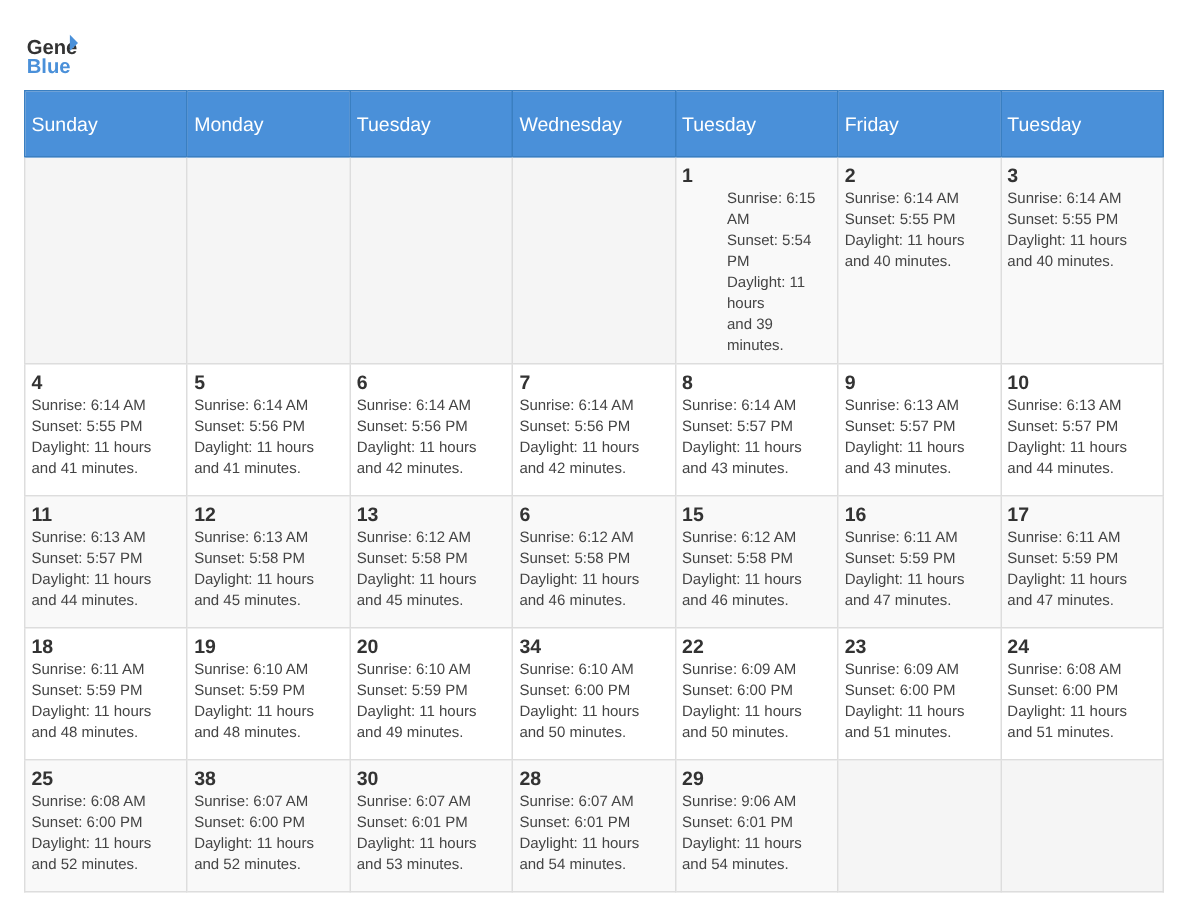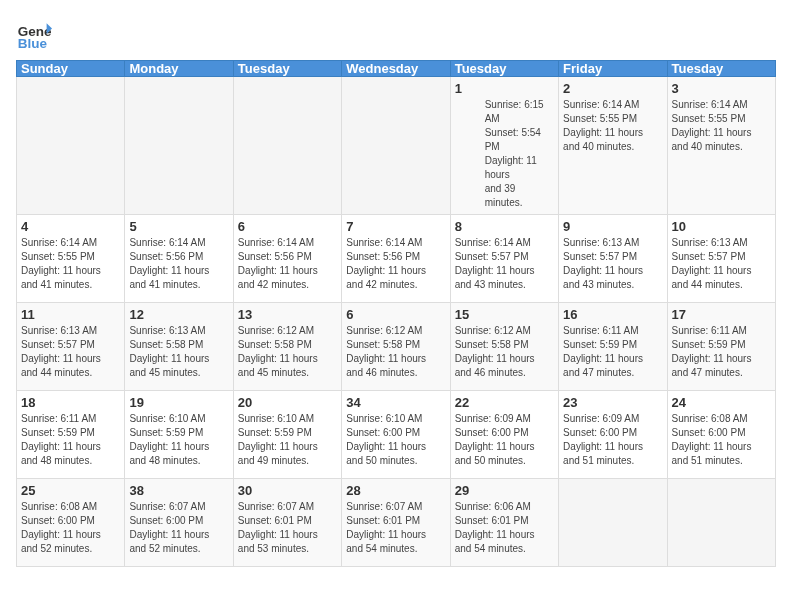--- a/index.html
+++ b/index.html
@@ -42,24 +42,24 @@
     table {
       width: 100%;
       border-collapse: collapse;
       font-size: 11px;
     }
     thead tr {
       background: #4a90d9;
       color: #fff;
     }
     thead th {
-      padding: 0 4px;
+      padding: 14px 4px;
       text-align: left;
       font-size: 13px;
-      font-weight: bold;
+      font-weight: normal;
       border: 1px solid #3a7fc1;
     }
     tbody tr {
       border-bottom: 1px solid #ccc;
     }
     tbody td {
       border: 1px solid #ddd;
       vertical-align: top;
       padding: 4px 4px 4px 4px;
       width: calc(100% / 7);
@@ -320,21 +320,21 @@
         </td>
         <td>
           <span class="day-num">28</span>
           <div class="day-info" style="white-space: pre-line;">Sunrise: 6:07 AM
 Sunset: 6:01 PM
 Daylight: 11 hours
 and 54 minutes.</div>
         </td>
         <td>
           <span class="day-num">29</span>
-          <div class="day-info" style="white-space: pre-line;">Sunrise: 6:06 AM
+          <div class="day-info" style="white-space: pre-line;">Sunrise: 9:06 AM
 Sunset: 6:01 PM
 Daylight: 11 hours
 and 54 minutes.</div>
         </td>
         <td class="empty"></td>
         <td class="empty"></td>
       </tr>
     </tbody>
 </table>
 

